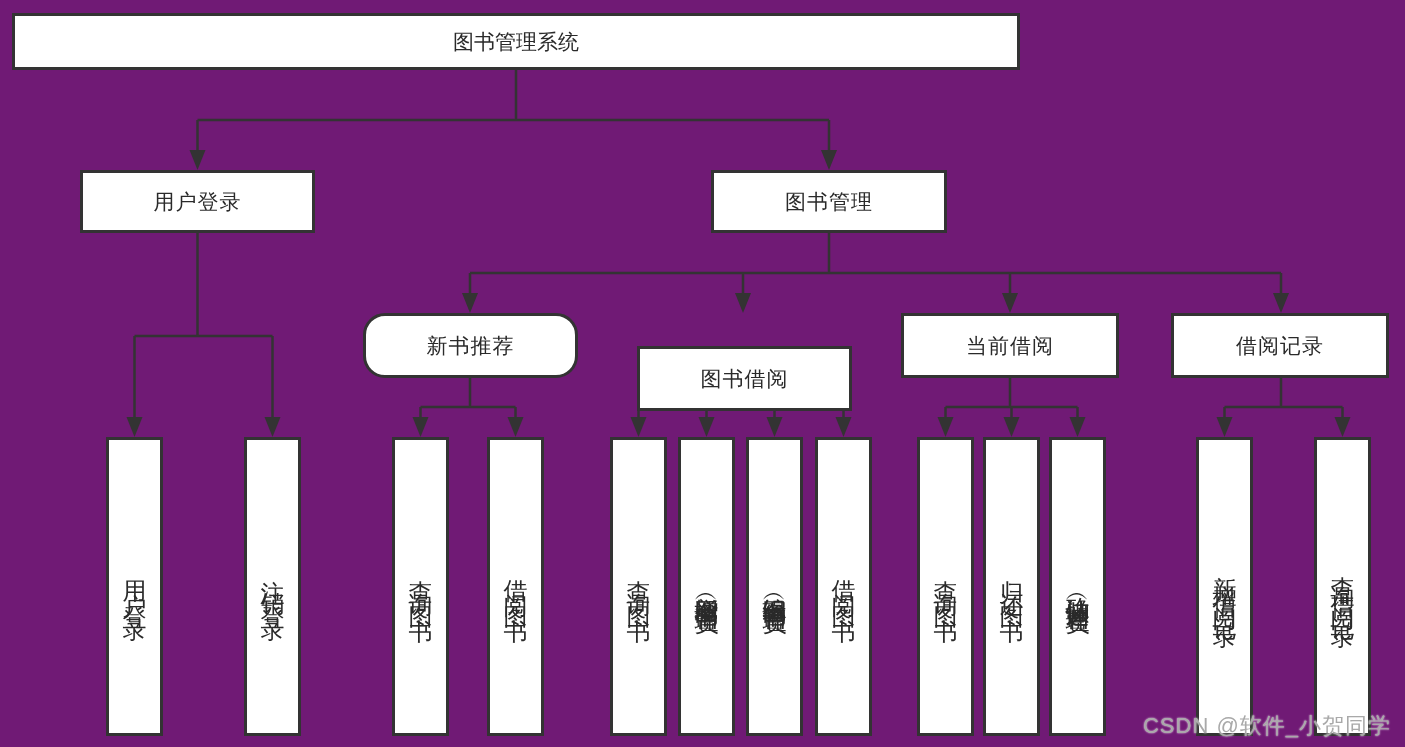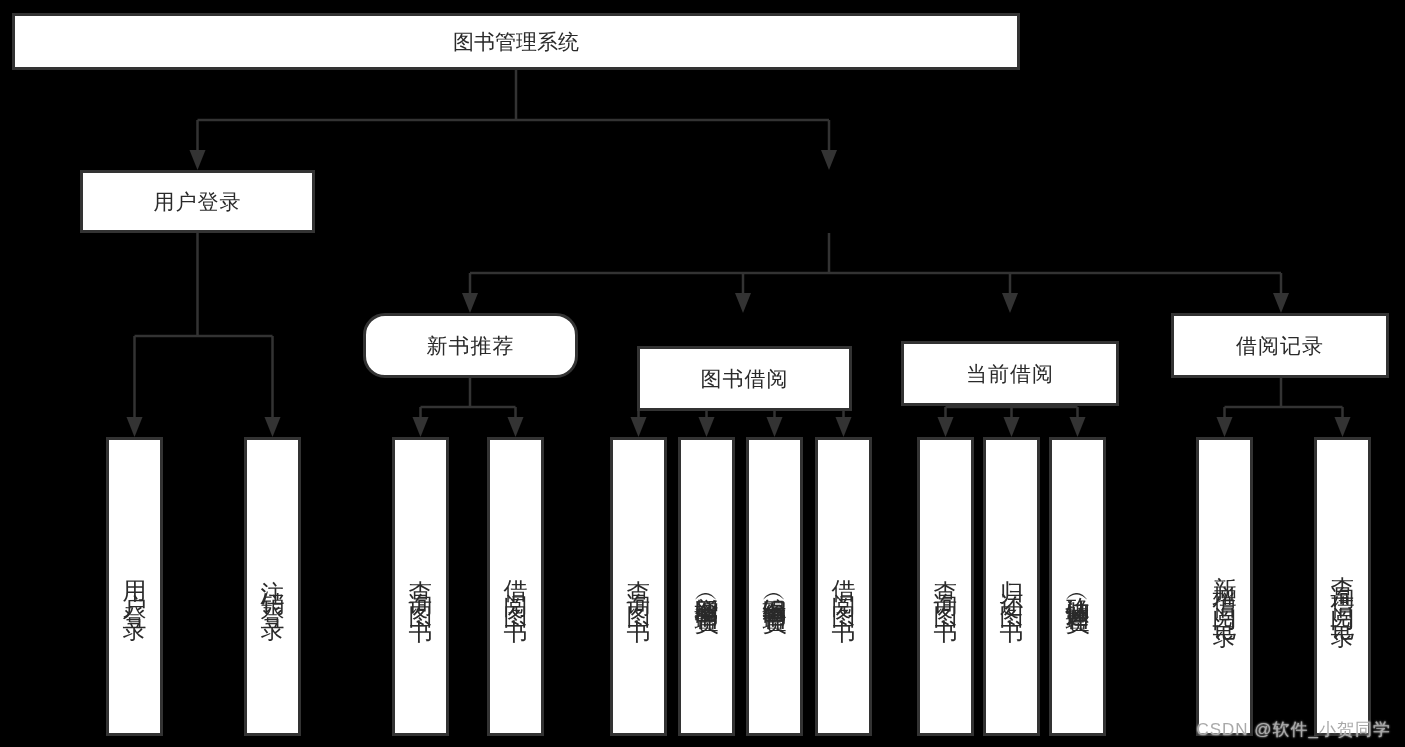--- a/index.html
+++ b/index.html
@@ -5,21 +5,21 @@
   html, body {
     margin: 0;
     padding: 0;
     background: #ffffff;
     font-family: "Liberation Sans", "DejaVu Sans", sans-serif;
   }
   .canvas {
     position: relative;
     width: 1405px;
     height: 747px;
-    background: #000000;
+    background: #701a75;
     overflow: hidden;
   }
   svg.connectors {
     position: absolute;
     left: 0; top: 0;
     width: 1405px; height: 747px;
     z-index: 0;
   }
   .box {
     position: absolute;
@@ -44,21 +44,21 @@
     font-size: 24px;
     line-height: 1;
   }
   .ls4 { letter-spacing: 13px; }
   .ls6 { letter-spacing: 10px; }
   .ls9 { letter-spacing: 2px; }
   .watermark {
     position: absolute;
     right: 14px;
     bottom: 6px;
-    font-size: 17px;
+    font-size: 22px;
     color: #a9a9a9;
     letter-spacing: 1px;
     z-index: 2;
     text-shadow: 0 0 2px #ffffff;
   }
 </style>
 </head>
 <body>
 
 <div class="canvas">
@@ -102,24 +102,25 @@
       <path d="M1003.5 417 L1019.5 417 L1011.5 437 Z"></path>
       <path d="M1069.5 417 L1085.5 417 L1077.5 437 Z"></path>
       <path d="M1216.5 417 L1232.5 417 L1224.5 437 Z"></path>
       <path d="M1334.5 417 L1350.5 417 L1342.5 437 Z"></path>
     </g>
   </svg>
 
   <div class="box root-box" style="left:12px; top:13px; width:1008px; height:57px;">图书管理系统</div>
 
   <div class="box hbox" style="left:80px; top:170px; width:235px; height:63px;">用户登录</div>
+  <div class="box hbox" style="left:711px; top:170px; width:236px; height:63px;">图书管理</div>
 
   <div class="box hbox" style="left:363px; top:313px; width:215px; height:65px;border-radius:22px;">新书推荐</div>
   <div class="box hbox" style="left:637px; top:313px; width:215px; height:65px;margin-top:33px;">图书借阅</div>
-  <div class="box hbox" style="left:901px; top:313px; width:218px; height:65px;margin-top:28px;">当前借阅</div>
+  <div class="box hbox" style="left:901px; top:313px; width:218px; height:65px;">当前借阅</div>
   <div class="box hbox" style="left:1171px; top:313px; width:218px; height:65px;">借阅记录</div>
 
   <div class="box leaf ls4" style="left:106px;">用户登录</div>
   <div class="box leaf ls4" style="left:244px;">注销登录</div>
 
   <div class="box leaf ls4" style="left:392px;">查询图书</div>
   <div class="box leaf ls4" style="left:487px;">借阅图书</div>
 
   <div class="box leaf ls4" style="left:610px;">查询图书</div>
   <div class="box leaf ls9" style="left:678px;">新增图书（管理员）</div>

